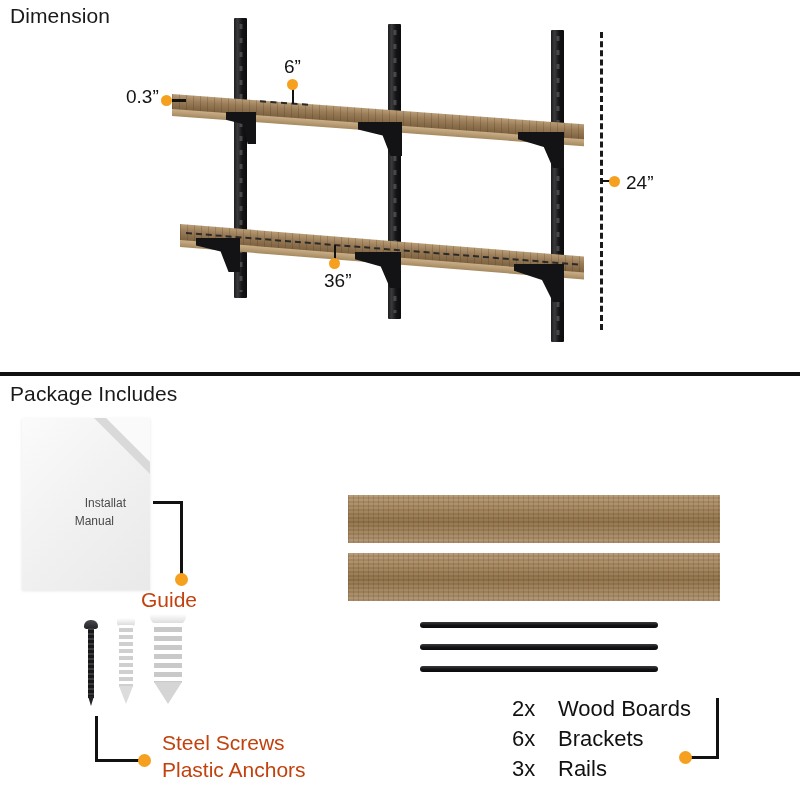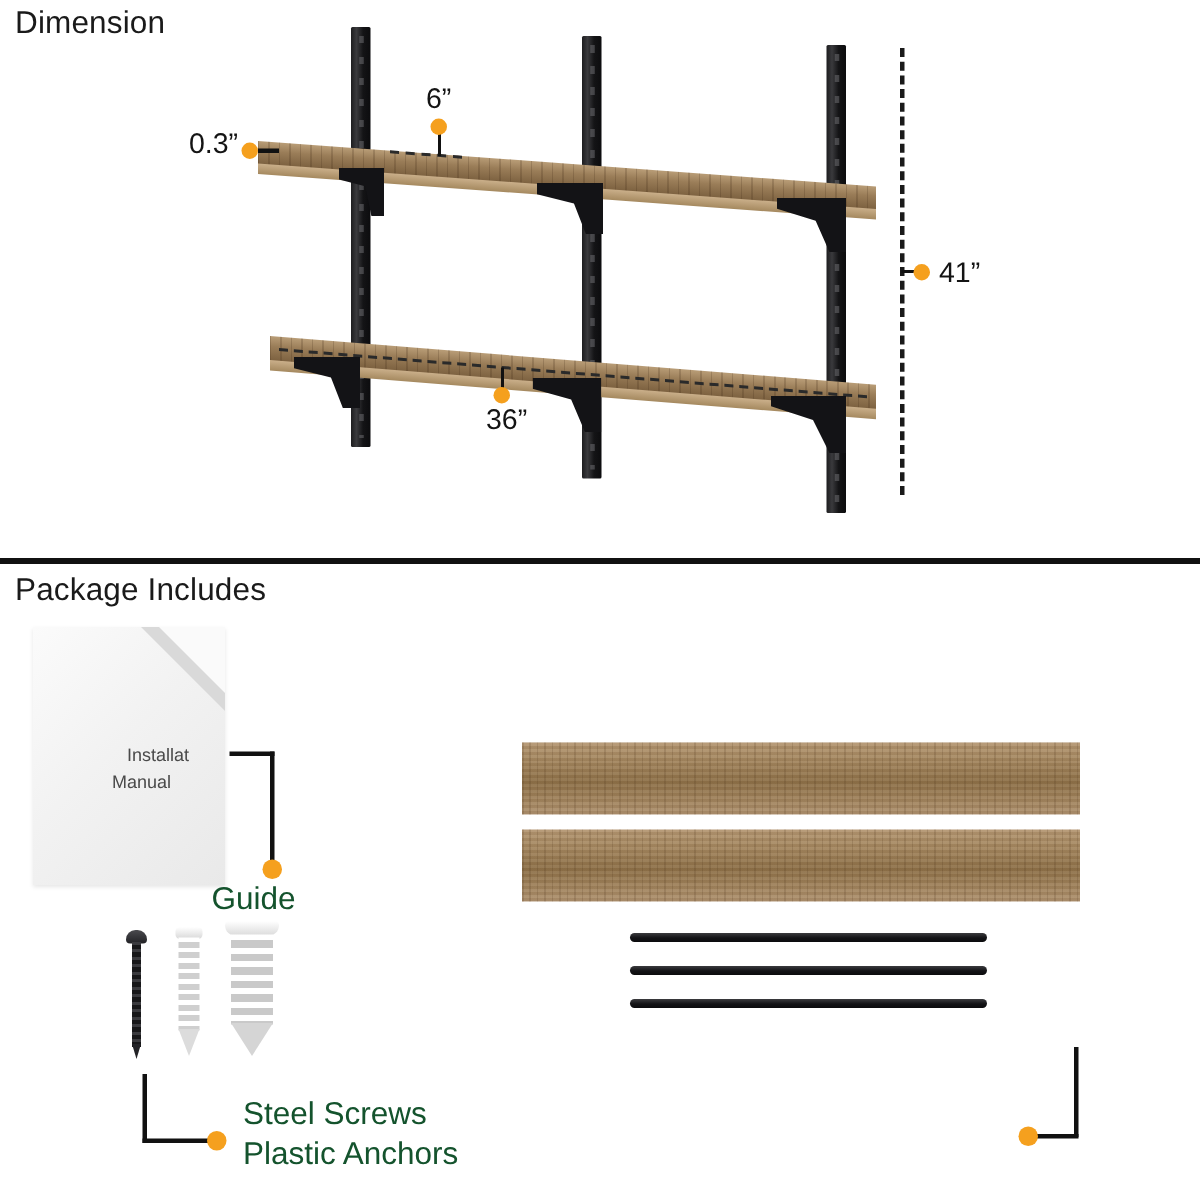--- a/index.html
+++ b/index.html
@@ -98,21 +98,21 @@
     border-top: 44px solid #fafafa;
   }
   .manual-text {
     position: absolute;
     font-size: 12px; color: #4a4a4a;
     text-align: right; white-space: nowrap;
   }
 
   .callout-label {
     position: absolute;
-    font-size: 21px; color: #14532d; white-space: nowrap;
+    font-size: 21px; color: #c2410c; white-space: nowrap;
   }
 
   .hw { position: absolute; }
 
   .board-part {
     position: absolute;
     background:
       repeating-linear-gradient(to right, rgba(70,45,20,.16) 0px, rgba(70,45,20,.16) 1px, transparent 1px, transparent 5px),
       repeating-linear-gradient(to bottom, rgba(255,255,255,.05) 0px, rgba(255,255,255,.05) 2px, rgba(90,62,32,.10) 2px, rgba(90,62,32,.10) 4px),
       linear-gradient(to bottom, #b59874 0%, #a78a63 22%, #8e7149 55%, #a2855f 80%, #b09371 100%);
@@ -193,21 +193,21 @@
     <div class="dot small" style="left:161px; top:95px;"></div>
     <div class="leader" style="left:172px; top:99px; width:14px; height:3px;"></div>
 
     <div class="dim-label" style="left:284px; top:56px;">6”</div>
     <div class="leader" style="left:292px; top:84px; width:2px; height:20px;"></div>
     <div class="dot small" style="left:287px; top:79px;"></div>
 
     <div class="dashline-v" style="left:600px; top:32px; height:298px;"></div>
     <div class="leader" style="left:601px; top:180px; width:12px; height:2px;"></div>
     <div class="dot small" style="left:609px; top:176px;"></div>
-    <div class="dim-label" style="left:626px; top:172px;">41”</div>
+    <div class="dim-label" style="left:626px; top:172px;">24”</div>
 
     <div class="leader" style="left:334px; top:245px; width:2px; height:18px;"></div>
     <div class="dot small" style="left:329px; top:258px;"></div>
     <div class="dim-label" style="left:324px; top:270px;">36”</div>
   </div>
 
   <div id="divider"></div>
 
   <div class="section-title" id="title-package">Package Includes</div>
 
@@ -264,19 +264,33 @@
     <div class="callout-label" style="left:162px; top:382px;">Plastic Anchors</div>
     <div class="callout-label" style="left:162px; top:355px;">Steel Screws</div>
 
     <div class="board-part" style="left:348px; top:119px; width:372px; height:48px;"></div>
     <div class="board-part" style="left:348px; top:177px; width:372px; height:48px;"></div>
 
     <div class="rail-part" style="left:420px; top:246px; width:238px;"></div>
     <div class="rail-part" style="left:420px; top:268px; width:238px;"></div>
     <div class="rail-part" style="left:420px; top:290px; width:238px;"></div>
 
+    <div class="parts-list" style="left:512px; top:318px;">
+      <div class="parts-row">
+        <span class="parts-qty">2x</span>
+        <span class="parts-name">Wood Boards</span>
+      </div>
+      <div class="parts-row">
+        <span class="parts-qty">6x</span>
+        <span class="parts-name">Brackets</span>
+      </div>
+      <div class="parts-row">
+        <span class="parts-qty">3x</span>
+        <span class="parts-name">Rails</span>
+      </div>
+    </div>
 
     <div class="leader" style="left:716px; top:322px; width:3px; height:60px;"></div>
     <div class="leader" style="left:690px; top:380px; width:29px; height:3px;"></div>
     <div class="dot" style="left:679px; top:375px;"></div>
   </div>
 
 </div>
 
 </body></html>

